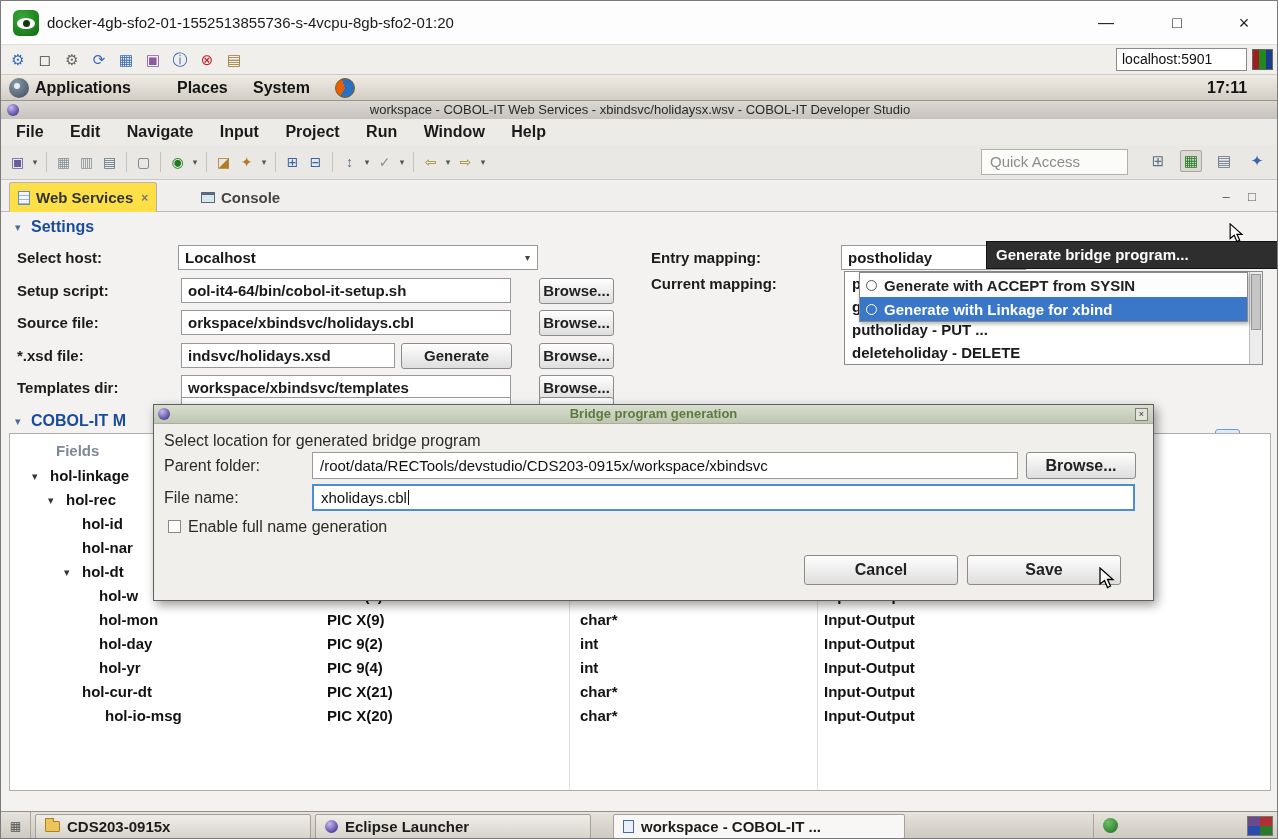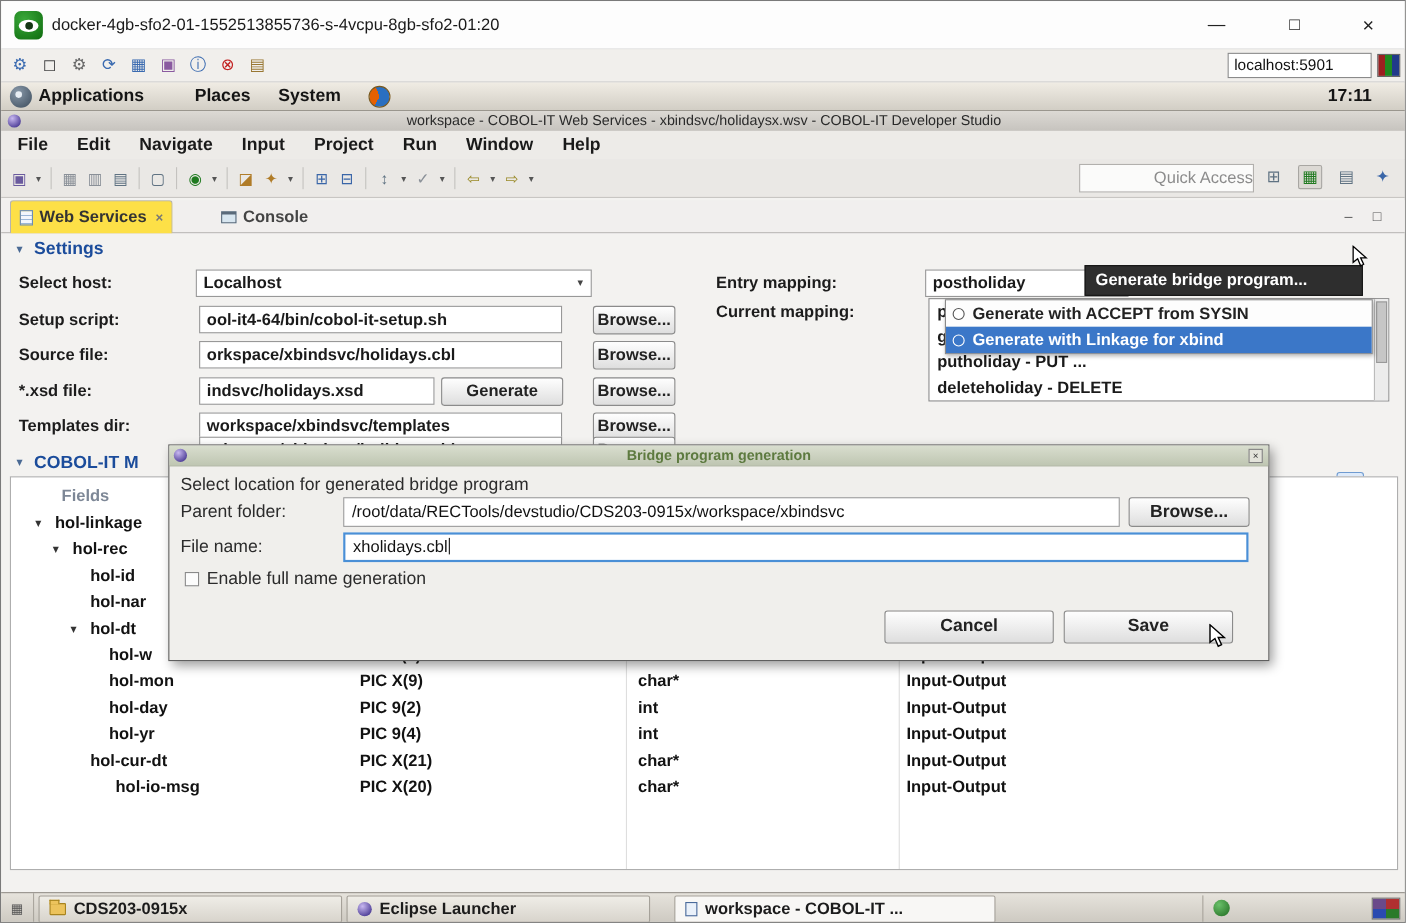--- a/index.html
+++ b/index.html
@@ -32,21 +32,21 @@
 .e-title{left:0;top:100px;width:1278px;height:18px;background:linear-gradient(#dcd9d4,#c6c3be);text-align:center;font-size:13px;color:#2a2a2a;line-height:18px;}
 .sphere{border-radius:50%;background:radial-gradient(circle at 35% 30%,#c8b8f0,#52429a 75%);}
 .e-menubar{left:0;top:118px;width:1278px;height:26px;background:#edebe8;padding-left:4px;}
 .emenu-item{display:inline-block;padding:0 11px;font-size:16px;font-weight:600;color:#1a1a1a;line-height:26px;}
 .e-toolbar{left:0;top:144px;width:1278px;height:35px;background:#eae8e5;border-bottom:1px solid #c8c6c3;}
 .ticons{display:flex;align-items:center;gap:2px;position:absolute;left:6px;top:5px;height:24px;}
 .ticon{width:21px;height:22px;text-align:center;line-height:22px;font-size:14px;}
 .dd{width:10px;font-size:9px;color:#555;text-align:center;line-height:22px;}
 .tsep{width:1px;height:20px;background:#c4c2bf;margin:0 4px;}
 .ic-purple{color:#6a5a9e}.ic-gray{color:#8a9098}.ic-steel{color:#5f7282}.ic-green{color:#1f7a1f}.ic-amber{color:#b07c28}.ic-blue{color:#3a66a8}.ic-olive{color:#9a8a28}
-.qa{left:980px;top:4px;width:159px;height:26px;border:1px solid #b2b0ad;background:#fbfbfa;color:#8c8c8c;font-size:15px;line-height:24px;padding-left:8px;text-align:right;}
+.qa{left:980px;top:4px;width:147px;height:26px;border:1px solid #b2b0ad;background:#fbfbfa;color:#8c8c8c;font-size:15px;line-height:24px;padding-left:8px;}
 .rticons{left:1146px;top:5px;display:flex;gap:11px;}
 .rticon{width:22px;height:22px;text-align:center;line-height:22px;font-size:15px;}
 .rticon.pressed{background:#dcd9d4;border:1px solid #a8a6a2;border-radius:2px;line-height:20px;}
 
 
 .e-editor{left:0;top:179px;width:1278px;height:631px;background:#f3f2f0;}
 .tabbar{left:0;top:181px;width:1278px;height:30px;background:#f1efee;border-bottom:1px solid #bcbab7;}
 .tab{top:0;height:30px;display:flex;align-items:center;gap:6px;padding:0 8px;font-size:15px;font-weight:600;color:#333;}
 .tab-active{background:#fde047;border:1px solid #b5b3b0;border-bottom:none;border-radius:3px 3px 0 0;}
 .wsic{width:12px;height:14px;background:repeating-linear-gradient(#f2f6fc 0 3px,#9ab6d8 3px 4px);border:1px solid #6b8cb8;}
@@ -279,21 +279,21 @@
     <div class="gitem">
       <span class="radio"></span>
       <span>Generate with ACCEPT from SYSIN</span>
     </div>
     <div class="gitem sel">
       <span class="radio"></span>
       <span>Generate with Linkage for xbind</span>
     </div>
   </div>
 
-  <div class="tooltip abs" style="left:985px;top:240px;width:253px;height:28px;">Generate bridge program...</div>
+  <div class="tooltip abs" style="left:985px;top:240px;width:293px;height:28px;">Generate bridge program...</div>
 
   <div class="abs" style="left:0;top:406px;width:1278px;height:26px;">
     <span class="twisty abs" style="left:14px;">▾</span>
     <span class="settings-title abs" style="left:30px;">COBOL-IT M</span>
   </div>
 
   <div class="ftable abs">
     <span class="fields-hd abs" style="left:46px;top:8px;">Fields</span>
     <div class="vline abs" style="left:559px;"></div>
     <div class="vline abs" style="left:807px;"></div>

